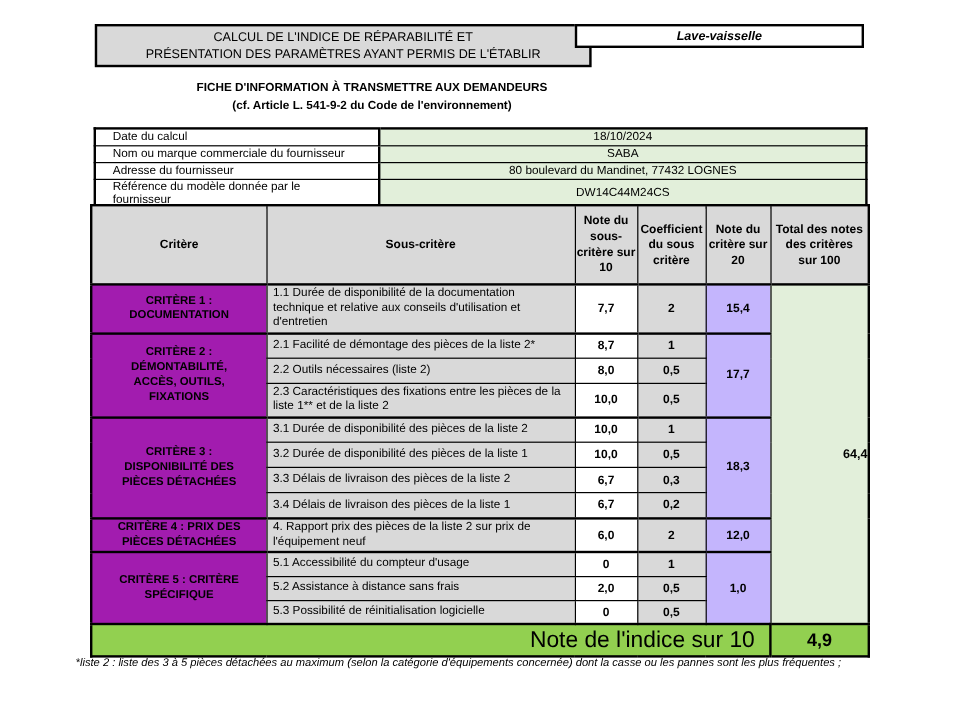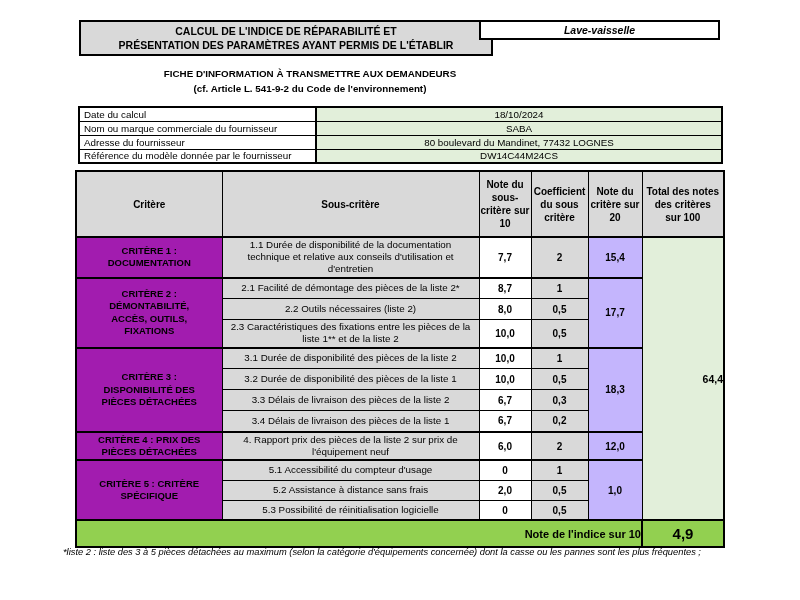--- a/index.html
+++ b/index.html
@@ -8,77 +8,77 @@
     position:relative;
     font-family:"Liberation Sans", sans-serif;
     color:#000;
     overflow:hidden;
   }
   
   .title-box {
     position:absolute; left:79px; top:20px; width:414px; height:36px;
     background:#d9d9d9; border:2px solid #000;
     display:flex; flex-direction:column; justify-content:center;
-    text-align:center; font-weight:bold; font-size:10.5px; line-height:1.35;
+    text-align:center; font-weight:normal; font-size:10.5px; line-height:1.35;
   }
   .category-box {
     position:absolute; left:479px; top:20px; width:241px; height:20px;
     background:#ffffff; border:2px solid #000;
     display:flex; align-items:center; justify-content:center;
     font-weight:bold; font-style:italic; font-size:10.5px;
   }
   
   .subtitle {
     position:absolute; left:80px; top:67px; width:460px;
     text-align:center; font-weight:bold; font-size:9.8px; line-height:1.5;
   }
   
   .info-table {
     position:absolute; left:78px; top:106px; width:645px;
     border-collapse:collapse; table-layout:fixed;
     border:2px solid #000;
   }
   .info-table td {
     border:1px solid #000; height:14px; font-size:9.8px;
-    padding:0 4px; vertical-align:middle;
+    padding:0 14px; vertical-align:middle;
   }
   .info-table td.ilabel { width:237px; background:#ffffff; text-align:left; border-right:2px solid #000; }
   .info-table td.ivalue { background:#e2efda; text-align:center; }
   
   .score-table {
     position:absolute; left:75px; top:170px; width:648px;
     border-collapse:collapse; table-layout:fixed;
     border:2px solid #000;
   }
   .score-table th, .score-table td { border:1px solid #000; vertical-align:middle; }
   .score-table thead tr { height:66px; }
   .score-table th {
     background:#d9d9d9; font-weight:bold; font-size:10px;
     text-align:center; white-space:pre-line; line-height:1.3; border-bottom:2px solid #000;
   }
   td.crit {
     background:#a21caf; font-weight:bold; font-size:9.5px;
     text-align:center; white-space:pre-line; line-height:1.3; padding:1px 2px;
   }
   td.sub {
-    background:#d9d9d9; font-size:9.8px; text-align:center;
+    background:#d9d9d9; font-size:9.8px; text-align:left;
     padding:1px 5px; line-height:1.25;
   }
   td.note  { background:#ffffff; font-weight:bold; font-size:10px; text-align:center; }
   td.coef  { background:#d9d9d9; font-weight:bold; font-size:10px; text-align:center; }
   td.note20{ background:#c4b5fd; font-weight:bold; font-size:10px; text-align:center; }
   td.total { background:#e2efda; font-weight:bold; font-size:10.5px; text-align:right; }
   tr.r-lg { height:20px; }
   tr.r-md { height:21px; }
   tr.r-sm { height:20px; }
   tr.gstart td { border-top:2px solid #000; }
   tr.final-row { height:27px; }
   tr.final-row td { border-top:2px solid #000; background:#92d050; }
   td.final-label {
-    text-align:right; font-weight:bold; font-size:11px;
+    text-align:right; padding-right:12px; font-weight:normal; font-size:19px;
     border-right:2px solid #000;
   }
   td.final-value { text-align:center; font-weight:bold; font-size:15px; }
   
   .footnotes {
     position:absolute; left:63px; top:546px; width:676px;
     font-style:italic; font-size:9.3px; line-height:1.4;
   }
 </style>
 </head>

